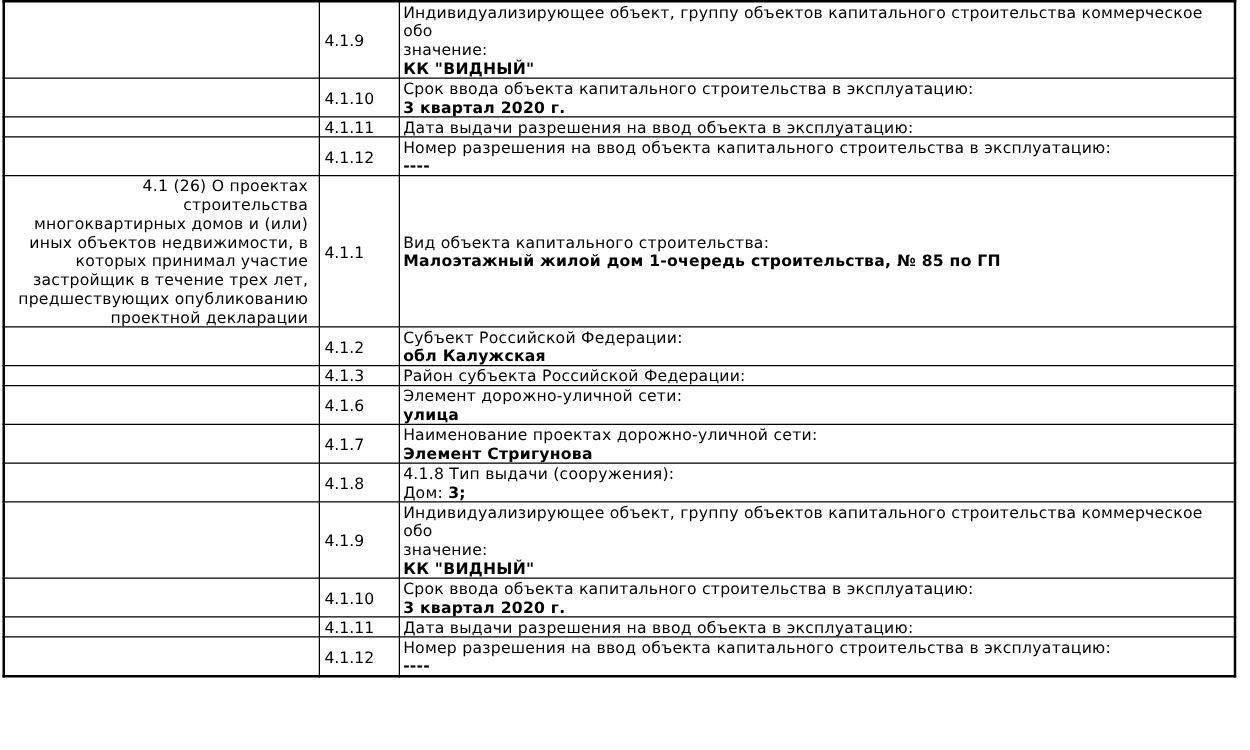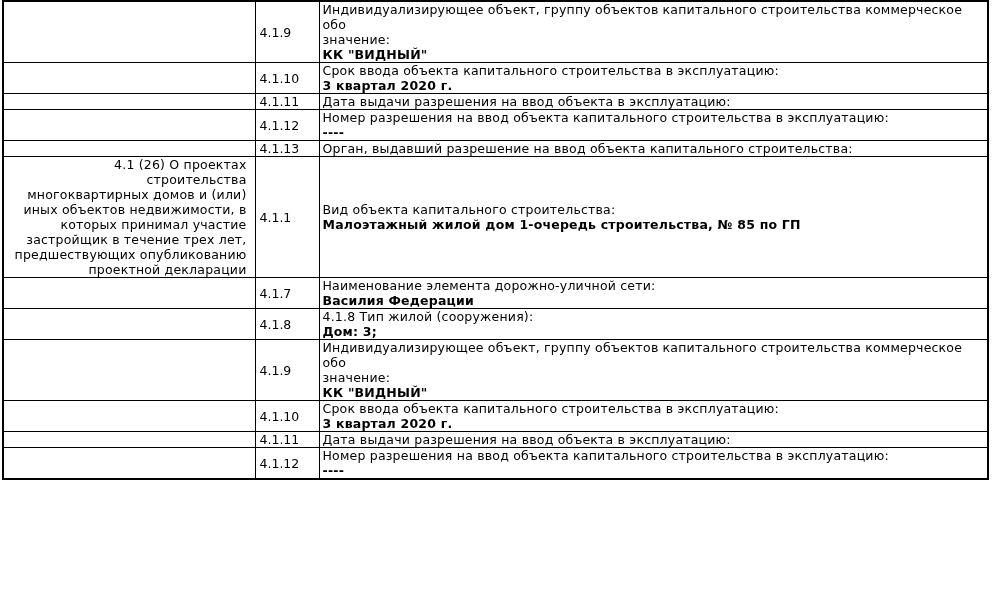--- a/index.html
+++ b/index.html
@@ -32,21 +32,21 @@
   td.c-num { padding: 0 4px; margin-left: 45px; }
   td.c-txt { padding: 0 3px; margin-left: 25px; }
   .sec, .lbl {
     white-space: pre-line;
     letter-spacing: 0.2px;
   }
   .val {
     font-weight: bold;
     letter-spacing: 0.2px;
   }
-  .vp { font-weight: bold; }
+  .vp { font-weight: normal; }
 </style>
 </head>
 <body>
 
 <table class="decl">
   <colgroup>
     <col style="width:252px">
     <col style="width:64px">
     <col style="width:669px">
   </colgroup>
@@ -82,65 +82,81 @@
 
     <tr>
       <td class="c-sec"></td>
       <td class="c-num"><span>4.1.12</span></td>
       <td class="c-txt">
         <div class="lbl">Номер разрешения на ввод объекта капитального строительства в эксплуатацию:</div>
         <div class="val"><span class="vp"></span><span class="vb">----</span></div>
       </td>
     </tr>
 
-    <tr>
-      <td class="c-sec"></td>
-      <td class="c-num"><span>4.1.13</span></td>
-      <td class="c-txt">
-        <div class="lbl">Орган, выдавший разрешение на ввод объекта капитального строительства:</div>
-
-      </td>
-    </tr>
 
     <tr>
       <td class="c-sec">
           <div class="sec">4.1 (26) О проектах строительства
 многоквартирных домов и (или)
 иных объектов недвижимости, в
 которых принимал участие
 застройщик в течение трех лет,
 предшествующих опубликованию
 проектной декларации</div>
         </td>
       <td class="c-num"><span>4.1.1</span></td>
       <td class="c-txt">
         <div class="lbl">Вид объекта капитального строительства:</div>
         <div class="val"><span class="vp"></span><span class="vb">Малоэтажный жилой дом 1-очередь строительства, № 85 по ГП</span></div>
       </td>
     </tr>
 
+    <tr>
+      <td class="c-sec"></td>
+      <td class="c-num"><span>4.1.2</span></td>
+      <td class="c-txt">
+        <div class="lbl">Субъект Российской Федерации:</div>
+        <div class="val"><span class="vp"></span><span class="vb">обл Калужская</span></div>
+      </td>
+    </tr>
 
+    <tr>
+      <td class="c-sec"></td>
+      <td class="c-num"><span>4.1.3</span></td>
+      <td class="c-txt">
+        <div class="lbl">Район субъекта Российской Федерации:</div>
 
+      </td>
+    </tr>
 
 
 
     <tr>
       <td class="c-sec"></td>
+      <td class="c-num"><span>4.1.6</span></td>
+      <td class="c-txt">
+        <div class="lbl">Элемент дорожно-уличной сети:</div>
+        <div class="val"><span class="vp"></span><span class="vb">улица</span></div>
+      </td>
+    </tr>
+
+    <tr>
+      <td class="c-sec"></td>
       <td class="c-num"><span>4.1.7</span></td>
       <td class="c-txt">
-        <div class="lbl">Наименование элемента дорожно-уличной сети:</div>
-        <div class="val"><span class="vp"></span><span class="vb">Василия Федерации</span></div>
+        <div class="lbl">Наименование проектах дорожно-уличной сети:</div>
+        <div class="val"><span class="vp"></span><span class="vb">Элемент Стригунова</span></div>
       </td>
     </tr>
 
     <tr>
       <td class="c-sec"></td>
       <td class="c-num"><span>4.1.8</span></td>
       <td class="c-txt">
-        <div class="lbl">4.1.8 Тип жилой (сооружения):</div>
+        <div class="lbl">4.1.8 Тип выдачи (сооружения):</div>
         <div class="val"><span class="vp">Дом: </span><span class="vb">3;</span></div>
       </td>
     </tr>
 
     <tr>
       <td class="c-sec"></td>
       <td class="c-num"><span>4.1.9</span></td>
       <td class="c-txt">
         <div class="lbl">Индивидуализирующее объект, группу объектов капитального строительства коммерческое обо
 значение:</div>

